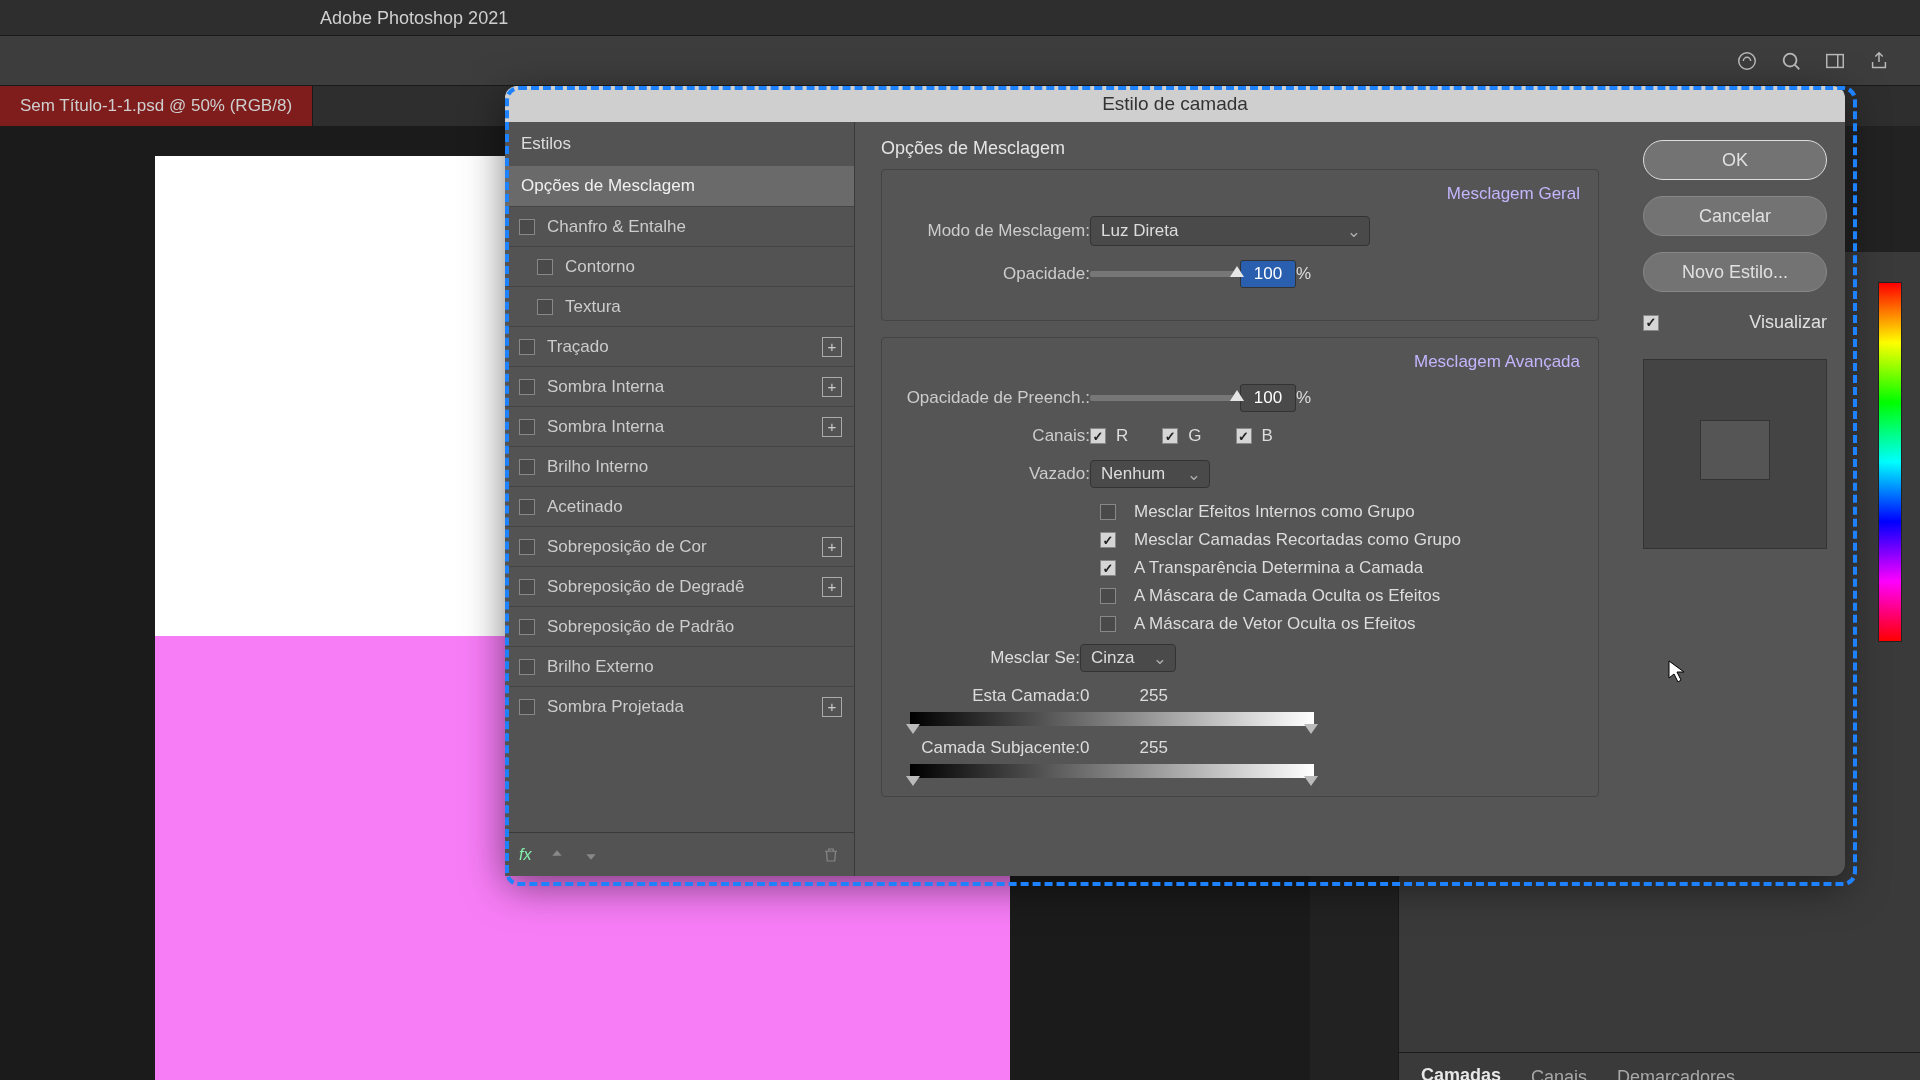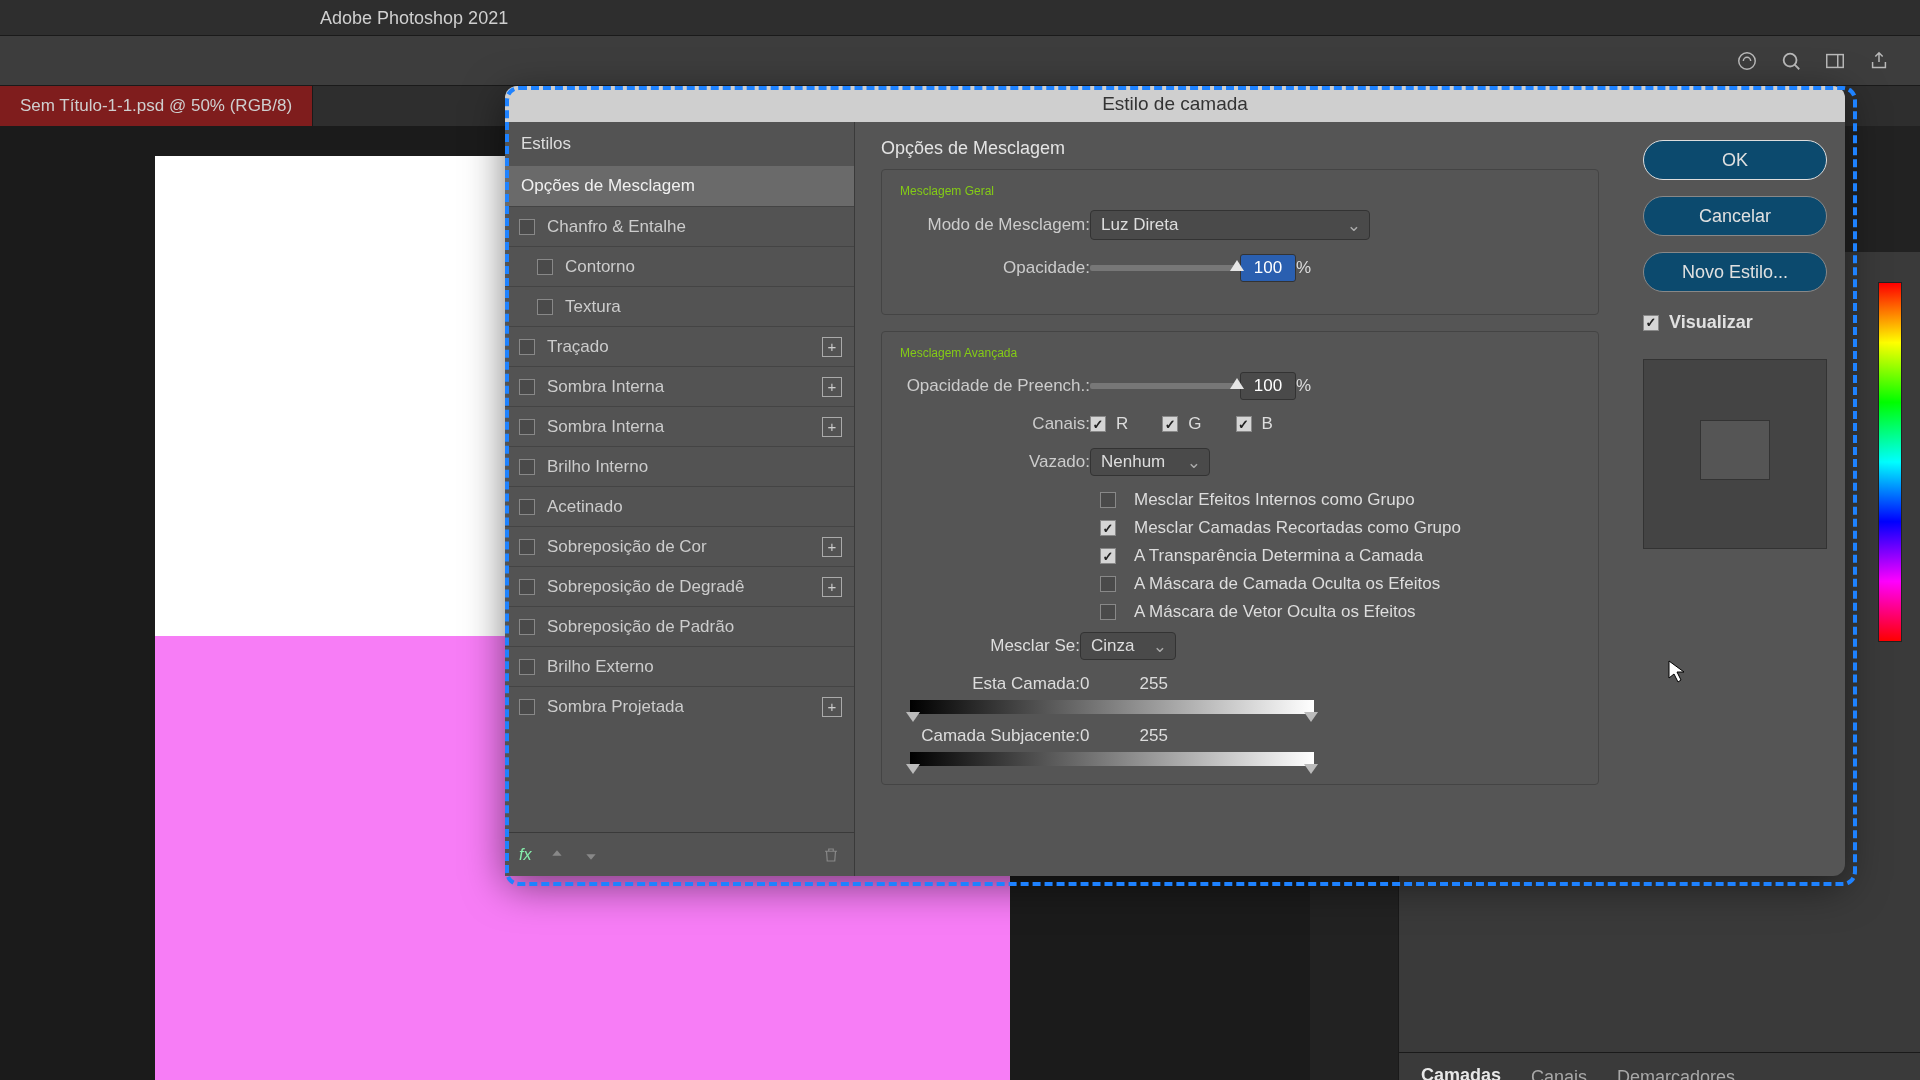--- a/index.html
+++ b/index.html
@@ -40,21 +40,21 @@
 .sl-item.ind { padding-left:32px; }
 .sl-item .cb { width:16px; height:16px; border:1px solid #888; margin-right:12px; background:#4a4a4a;}
 .sl-item .plus { position:absolute; right:12px; width:20px; height:20px; border:1px solid #aaa; color:#ccc; font-size:15px; text-align:center; line-height:17px;}
 .sl-footer { margin-top:auto; height:44px; display:flex; align-items:center; gap:18px; padding:0 14px; color:#86efac; border-top:1px solid #3a3a3a;}
 .sl-footer .trash { margin-left:auto; }
 
 
 .settings { flex:1; padding:16px 26px 16px 26px; color:#ddd; font-size:17px; position:relative;}
 .grp-title { color:#e4e4e4; font-size:18px; margin-bottom:10px;}
 .fset { border:1px solid #444; border-radius:4px; padding:14px 18px 18px 18px; margin-bottom:16px;}
-.fset-title { color:#84cc16; font-size:12px; margin-bottom:12px;}
+.fset-title { color:#c4b5fd; font-size:17px; margin-bottom:12px;text-align:right;}
 .row { display:flex; align-items:center; gap:0; margin-bottom:14px;}
 .row .lbl { width:190px; text-align:right; color:#ccc;}
 .sel { height:30px; background:#4a4a4a; border:1px solid #333; border-radius:4px; display:flex; align-items:center; padding:0 10px; color:#ddd; min-width:280px; position:relative;}
 .sel .caret { position:absolute; right:8px; color:#aaa;}
 .numbox { width:56px; height:28px; background:#4a4a4a; border:1px solid #333; border-radius:3px; color:#fff; text-align:center; line-height:26px; font-size:17px;}
 .numbox.hl { background:#2a5fb0; color:#fff;}
 .slider { width:150px; height:6px; background:#777; border-radius:2px; position:relative;}
 .slider .thumb { position:absolute; right:-4px; top:-5px; width:0;height:0; border-left:7px solid transparent; border-right:7px solid transparent; border-bottom:11px solid #e6e6e6;}
 .chk { width:16px; height:16px; border:1px solid #888; background:#4a4a4a; display:inline-flex; align-items:center; justify-content:center;}
 .chk.on::after { content:"✓"; color:#222; font-size:13px; font-weight:bold;}
@@ -64,23 +64,23 @@
 .blendifsel { height:28px; min-width:96px;}
 .blendlabel { width:180px; text-align:right;}
 .biset { margin-top:10px;}
 .birow { display:flex; align-items:flex-end; margin-bottom:6px;}
 .bislider { width:404px; height:14px; background:linear-gradient(to right,#000,#fff); position:relative; margin-left:10px;}
 .bislider .tri { position:absolute; top:12px; width:0;height:0;border-left:7px solid transparent;border-right:7px solid transparent;border-top:10px solid #bbb;}
 .bislider .tri.l{left:-4px;} .bislider .tri.r{right:-4px;}
 
 
 .btncol { width:220px; padding:18px; display:flex; flex-direction:column; gap:16px;}
-.pbtn { height:40px; border:1px solid #888; border-radius:20px; color:#e0e0e0; font-size:18px; display:flex; align-items:center; justify-content:center; background:#0c4a6e; cursor:pointer;}
+.pbtn { height:40px; border:1px solid #888; border-radius:20px; color:#e0e0e0; font-size:18px; display:flex; align-items:center; justify-content:center; background:#737373; cursor:pointer;}
 .pbtn.primary { border:1.5px solid #ddd;}
-.prevchk { display:flex; align-items:center; gap:10px; justify-content:flex-start; margin-top:4px; color:#e0e0e0; font-size:18px;font-weight:bold;}
+.prevchk { display:flex; align-items:center; gap:10px; justify-content:space-between; margin-top:4px; color:#e0e0e0; font-size:18px;}
 .preview { height:190px; background:#444; border:1px solid #333; margin-top:10px;}
 .preview .sw { width:70px; height:60px; background:#555; margin:60px auto 0 auto; border:1px solid #333;}
 
 
 .selborder { position:absolute; top:86px; left:505px; width:1352px; height:800px; border:4px dashed #1e82ff; border-radius:14px; pointer-events:none;}
 
 
 .cursor { position:absolute; top:660px; left:1668px; width:18px; height:24px; pointer-events:none;}
 .cursor svg { display:block;}
 </style>

